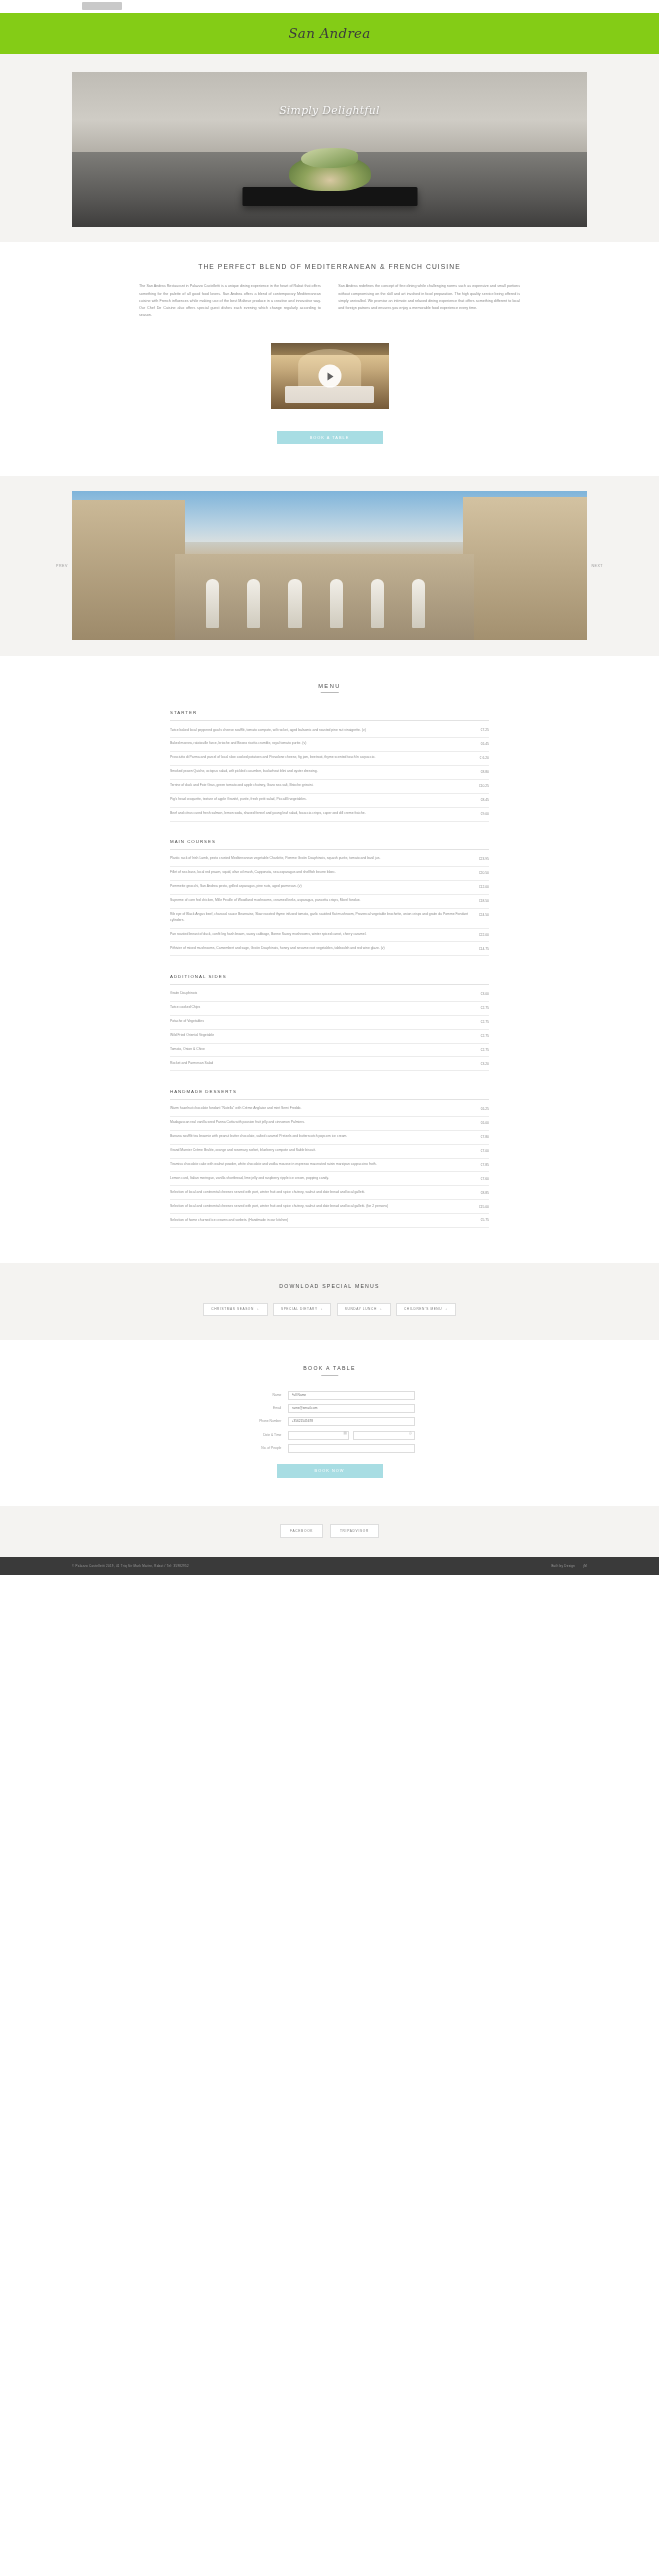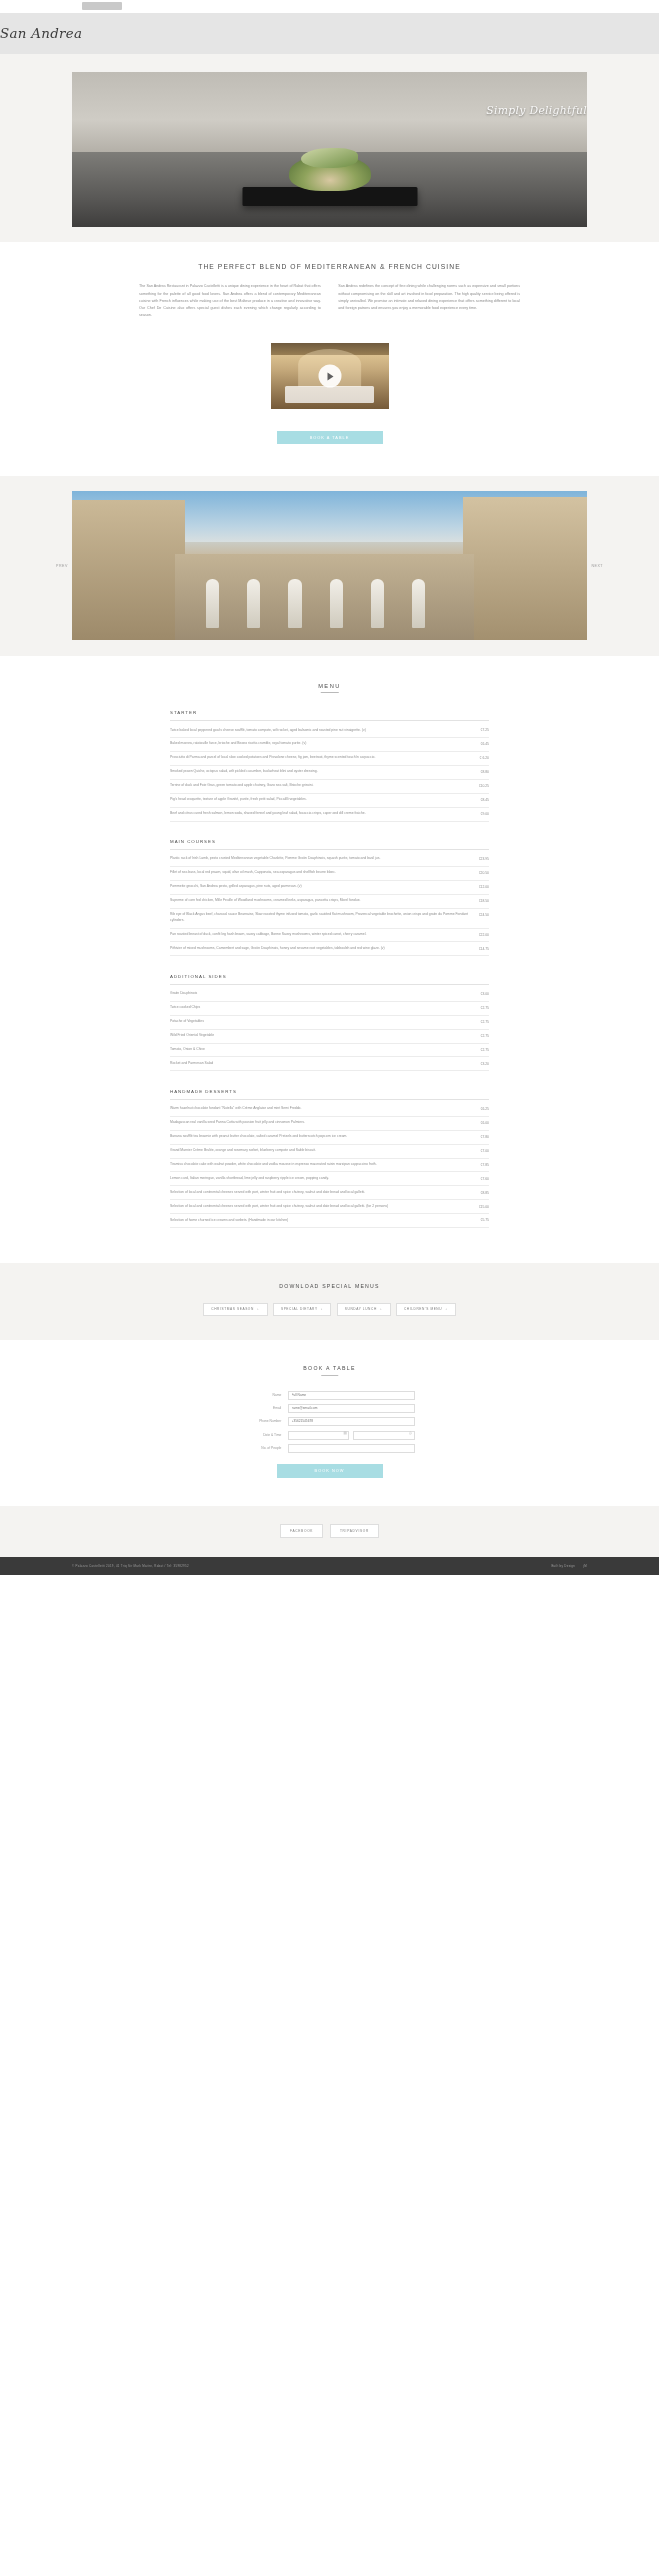--- a/index.html
+++ b/index.html
@@ -23,22 +23,22 @@
     width: 40px; height: 8.2px;
     background: #c9c9c9;
     border-radius: 1px;
   }
 
   
   .site-header {
     height: 41px;
     display: flex;
     align-items: center;
-    justify-content: flex-start;
-    background: #e5e5e5;
+    justify-content: center;
+    background: #84cc16;
   }
   .logo {
     font-family: "DejaVu Serif", serif;
     font-style: italic;
     font-size: 13.4px;
     letter-spacing: 0.3px;
     color: #3c3c3c;
   }
 
   
@@ -82,21 +82,21 @@
   .hero .dish:after {
     content:"";
     position: absolute; left: 12.4px; top: -7.2px;
     width: 57px; height: 20.6px;
     background: linear-gradient(160deg,#cfd7a8,#6f8f45);
     border-radius: 60% 40% 50% 50%;
   }
   .hero-title {
     position: absolute;
     top: 32px; left: 0; right: 0;
-    text-align: right;
+    text-align: center;
     font-family: "DejaVu Serif", serif;
     font-style: italic;
     font-size: 10.8px;
     color: rgba(255,255,255,.92);
     letter-spacing: 0.3px;
     text-shadow: 0 0.5px 2.1px rgba(0,0,0,.4);
   }
 
   
   .section {

